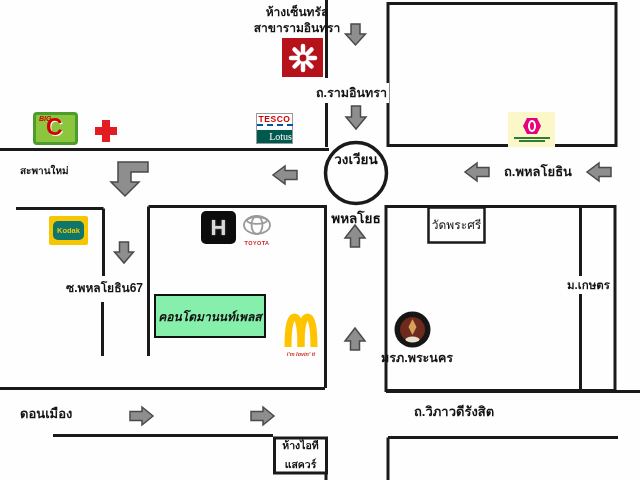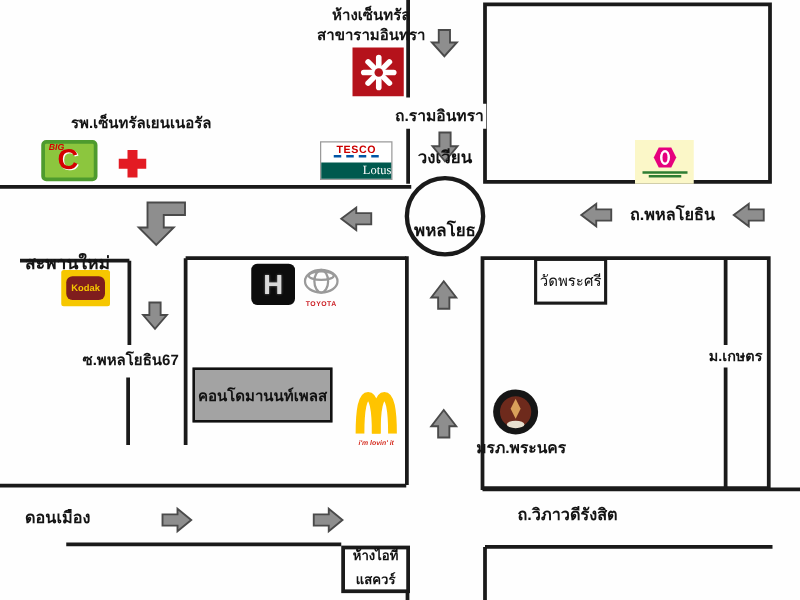--- a/index.html
+++ b/index.html
@@ -5,46 +5,46 @@
   html,body{margin:0;padding:0;background:#fff;}
   #map{position:relative;width:640px;height:480px;background:#fefefe;overflow:hidden;
        font-family:"Liberation Sans","DejaVu Sans",sans-serif;color:#111;}
   #roads{position:absolute;left:0;top:0;z-index:1;}
   .lbl{position:absolute;z-index:3;font-weight:bold;white-space:nowrap;color:#141414;}
   .c{text-align:center;}
   .bgw{background:#fefefe;padding:0 2px;}
   .logo{position:absolute;z-index:4;}
   
   #rb-text{left:327px;top:152px;width:58px;height:42px;display:flex;flex-direction:column;
-           align-items:center;justify-content:flex-end;font-size:13.5px;line-height:1.25;z-index:3;position:absolute;font-weight:bold;gap:42px;}
-  
-  #condo{left:154px;top:294px;width:108px;height:40px;background:#a3a3a3;border:2px solid #111;
-         display:flex;align-items:center;justify-content:center;font-size:12px;font-weight:bold;z-index:3;position:absolute;}
+           align-items:center;justify-content:space-between;font-size:13.5px;line-height:1.25;z-index:3;position:absolute;font-weight:bold;gap:42px;}
+  
+  #condo{left:154px;top:294px;width:108px;height:40px;background:#86efac;border:2px solid #111;
+         display:flex;align-items:center;justify-content:center;font-size:12px;font-weight:bold;z-index:3;position:absolute;font-style:italic;}
   
   #wat-text{left:429px;top:208px;width:55px;height:33px;display:flex;align-items:center;justify-content:center;
             font-size:12px;z-index:3;position:absolute;font-weight:normal;}
   
   #it-text{left:276px;top:439px;width:49px;height:33px;display:flex;flex-direction:column;align-items:center;
            justify-content:space-between;font-size:10.5px;line-height:1.3;z-index:3;position:absolute;font-weight:bold;}
   
   #central-logo{left:282px;top:38px;width:41px;height:39px;background:#b5121b;display:flex;align-items:center;justify-content:center;}
   #bigc-logo{left:33px;top:112px;width:45px;height:33px;background:#8cc63e;border:3px solid #4e9b2e;border-radius:4px;box-sizing:border-box;}
   #bigc-logo .big{position:absolute;left:3px;top:0px;font-size:7px;font-style:italic;font-weight:bold;color:#d40000;}
   #bigc-logo .cee{position:absolute;left:10px;top:-1px;font-size:23px;font-weight:900;color:#d40000;text-shadow:1px 1px 0 #fff;}
   #cross-logo{left:94px;top:119px;width:24px;height:24px;}
-  #tesco-logo{left:256px;top:113px;width:58px;height:31px;background:#fff;border:1px solid #9a9a9a;box-sizing:border-box;}
+  #tesco-logo{left:256px;top:113px;width:37px;height:31px;background:#fff;border:1px solid #9a9a9a;box-sizing:border-box;}
   #tesco-logo .tesco{display:block;text-align:center;font-size:8.5px;font-weight:900;color:#cc0000;letter-spacing:.5px;line-height:10px;}
   #tesco-logo .dash{margin:0 auto;width:36px;border-bottom:2px dashed #0055a5;height:0;}
   #tesco-logo .lotus{position:absolute;bottom:0;left:0;right:0;height:13px;background:#00594e;color:#fff;
                      font-family:"Liberation Serif",serif;font-size:10px;text-align:right;line-height:13px;}
   #spu-logo{left:508px;top:112px;width:47px;height:35px;background:#fbf7c8;display:flex;flex-direction:column;align-items:center;justify-content:center;}
   #spu-logo .ln1{width:36px;height:2px;background:#2e7d32;margin-top:2px;}
   #spu-logo .ln2{width:26px;height:2px;background:#2e7d32;margin-top:1px;}
   #kodak-logo{left:49px;top:216px;width:39px;height:29px;background:#f6c700;border-radius:2px;display:flex;align-items:center;justify-content:center;}
-  #kodak-logo .inner{width:31px;height:19px;background:#7f1d1d;border-radius:5px;color:#f6c700;font-size:7.5px;
+  #kodak-logo .inner{width:31px;height:19px;background:#0f766e;border-radius:5px;color:#f6c700;font-size:7.5px;
                      font-weight:bold;display:flex;align-items:center;justify-content:center;}
   #honda-logo{left:201px;top:211px;width:35px;height:33px;background:#0c0c0c;border-radius:5px;display:flex;align-items:center;justify-content:center;
               color:#d9d9d9;font-size:22px;font-weight:900;text-shadow:0 0 2px #777;}
   #toyota-logo{left:241px;top:214px;width:32px;height:30px;text-align:center;}
   #toyota-logo .txt{font-size:5.5px;font-weight:900;color:#cc2127;letter-spacing:.4px;line-height:6px;}
   #mcd-logo{left:281px;top:313px;width:40px;height:42px;text-align:center;}
   #mcd-logo .tag{font-size:5.5px;font-weight:bold;font-style:italic;color:#d52b1e;line-height:6px;}
   #seal-logo{left:394px;top:311px;width:37px;height:37px;}
 </style>
 </head>
@@ -94,22 +94,21 @@
       <polygon points="130,411.5 142,411.5 142,407 153,416 142,425 142,420.5 130,420.5"></polygon>
       <polygon points="251,411.5 263,411.5 263,407 274,416 263,425 263,420.5 251,420.5"></polygon>
     </g>
   </svg>
 
   <div class="lbl bgw" style="left:314px;top:83px;font-size:12.5px;">ถ.รามอินทรา</div>
   <div class="lbl c" style="left:247px;top:5px;width:100px;font-size:12px;line-height:1.3;">
     <div>ห้างเซ็นทรัล</div>
     <div>สาขารามอินทรา</div>
   </div>
-  <div class="lbl c" style="left:55px;top:88px;width:116px;font-size:12px;">รพ.เซ็นทรัลเยนเนอรัล</div>
-  <div class="lbl" style="left:20px;top:163px;font-size:14px;margin-top:36px;">สะพานใหม่</div>
+  <div class="lbl" style="left:20px;top:163px;font-size:10px;">สะพานใหม่</div>
   <div id="rb-text">
     <span>วงเวียน</span>
     <span>พหลโยธ</span>
   </div>
   <div class="lbl c" style="left:494px;top:161px;width:88px;font-size:13px;">ถ.พหลโยธิน</div>
   <div id="wat-text">วัดพระศรี</div>
   <div class="lbl bgw" style="left:565px;top:276px;font-size:11.5px;">ม.เกษตร</div>
   <div class="lbl" style="left:66px;top:278px;font-size:12px;">ซ.พหลโยธิน67</div>
   <div id="condo">คอนโดมานนท์เพลส</div>
   <div class="lbl" style="left:381px;top:348px;font-size:12.5px;">มรภ.พระนคร</div>

